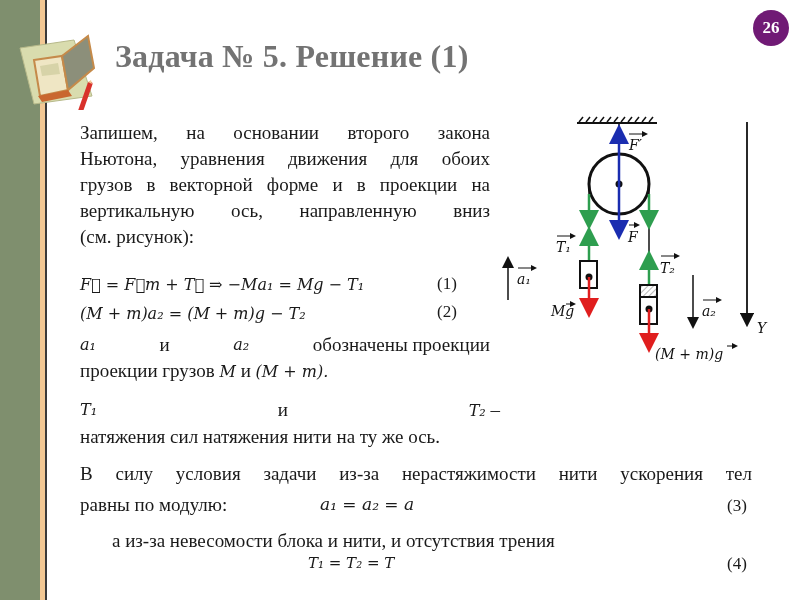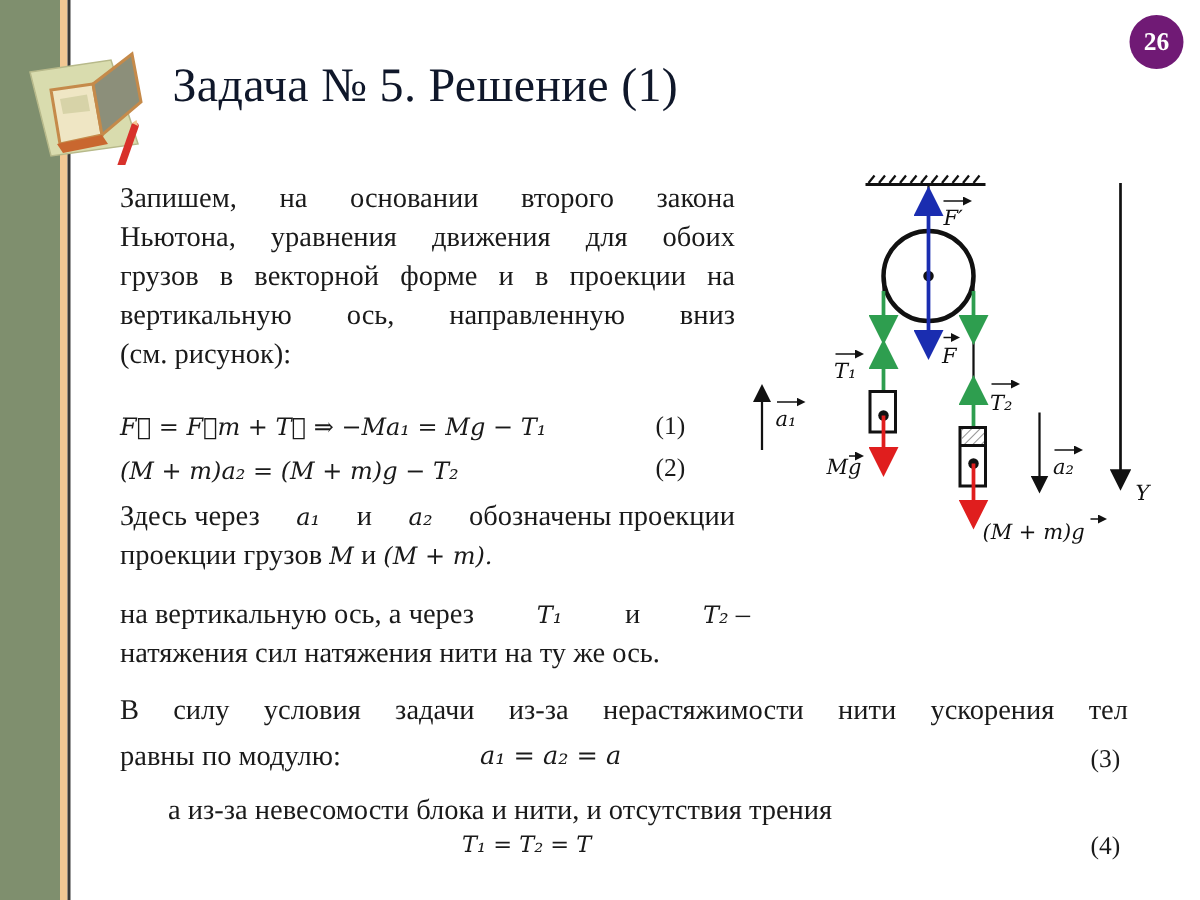--- a/index.html
+++ b/index.html
@@ -8,22 +8,22 @@
     background: #ffffff;
     font-family: "Liberation Serif", "DejaVu Serif", serif;
     color: #1a1a1a;
   }
   .side-band { position: absolute; left: 0; top: 0; width: 40px; height: 600px; background: #7f8f6e; }
   .side-stripe { position: absolute; left: 40px; top: 0; width: 5px; height: 600px; background: #f2c894; }
   .side-line { position: absolute; left: 45px; top: 0; width: 2px; height: 600px; background: #3a3a3a; }
   .logo { position: absolute; left: 12px; top: 18px; width: 90px; height: 92px; }
   .title {
     position: absolute; left: 115px; top: 38px; margin: 0;
-    font-family: "Liberation Serif", serif; font-weight: normal; font-size: 32px;
-    color: #0f172a; letter-spacing: 0.2px;
+    font-family: "Liberation Serif", serif; font-weight: bold; font-size: 32px;
+    color: #737373; letter-spacing: 0.2px;
   }
   .page-badge {
     position: absolute; left: 753px; top: 10px; width: 36px; height: 36px; border-radius: 50%;
     background: #701a75; color: #fff; font-weight: bold; font-size: 17px;
     display: flex; align-items: center; justify-content: center;
   }
   .txt { position: absolute; font-size: 19px; line-height: 26px; }
   .just { text-align: justify; text-align-last: justify; }
   .para1 { left: 80px; top: 120px; width: 410px; }
   .para1 .last { text-align-last: left; }
@@ -61,37 +61,35 @@
   <div class="last">(см. рисунок):</div>
 </div>
 
 <div class="eq-line math" style="left:80px; top:275px;">F⃗ = F⃗т + T⃗   ⇒   −Ma₁ = Mg − T₁</div>
 <div class="eqnum" style="left:437px; top:274px;">(1)</div>
 <div class="eq-line math" style="left:80px; top:304px;">(M + m)a₂ = (M + m)g − T₂</div>
 <div class="eqnum" style="left:437px; top:302px;">(2)</div>
 
 <div class="txt" style="left:80px; top:332px; width:410px;">
   <div style="display:flex; justify-content:space-between;">
-    <span>Здесь через</span>
     <span class="math">a₁</span>
     <span>и</span>
     <span class="math">a₂</span>
     <span>обозначены проекции</span>
   </div>
   <div>
     <span>проекции грузов</span>
     <span class="math">M</span>
     <span>и</span>
     <span class="math">(M + m).</span>
   </div>
 </div>
 
 <div class="txt" style="left:80px; top:397px; width:420px;">
   <div style="display:flex; justify-content:space-between; width:420px;">
-    <span>на вертикальную ось, а через</span>
     <span class="math">T₁</span>
     <span>и</span>
     <span><span class="math">T₂</span> <span>–</span></span>
   </div>
   <div>натяжения сил натяжения нити на ту же ось.</div>
 </div>
 
 <div class="txt just" style="left:80px; top:461px; width:672px;">В силу условия задачи из-за нерастяжимости нити ускорения тел</div>
 <div class="txt" style="left:80px; top:492px;">равны по модулю:</div>
 <div class="eq-line math" style="left:320px; top:494px; font-size:17px;">a₁ = a₂ = a</div>

